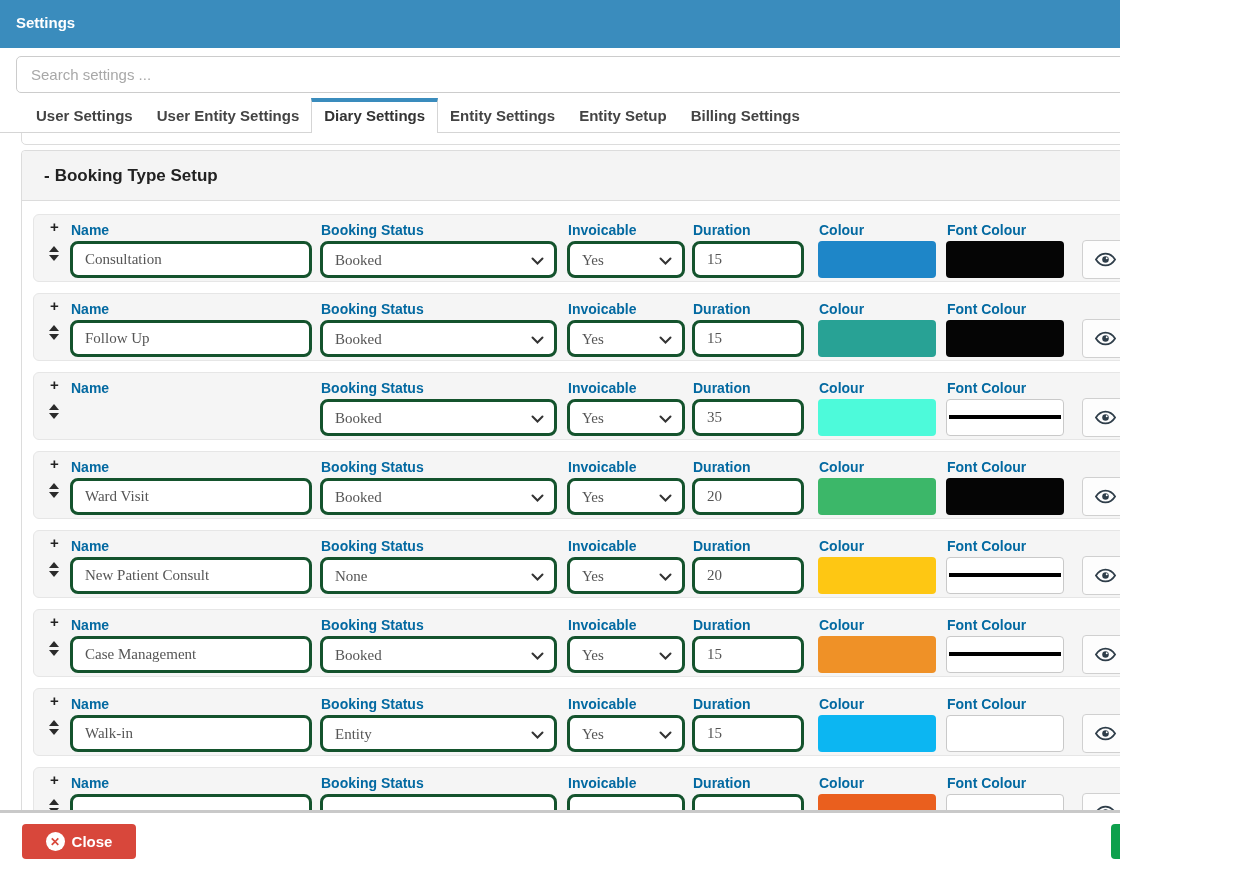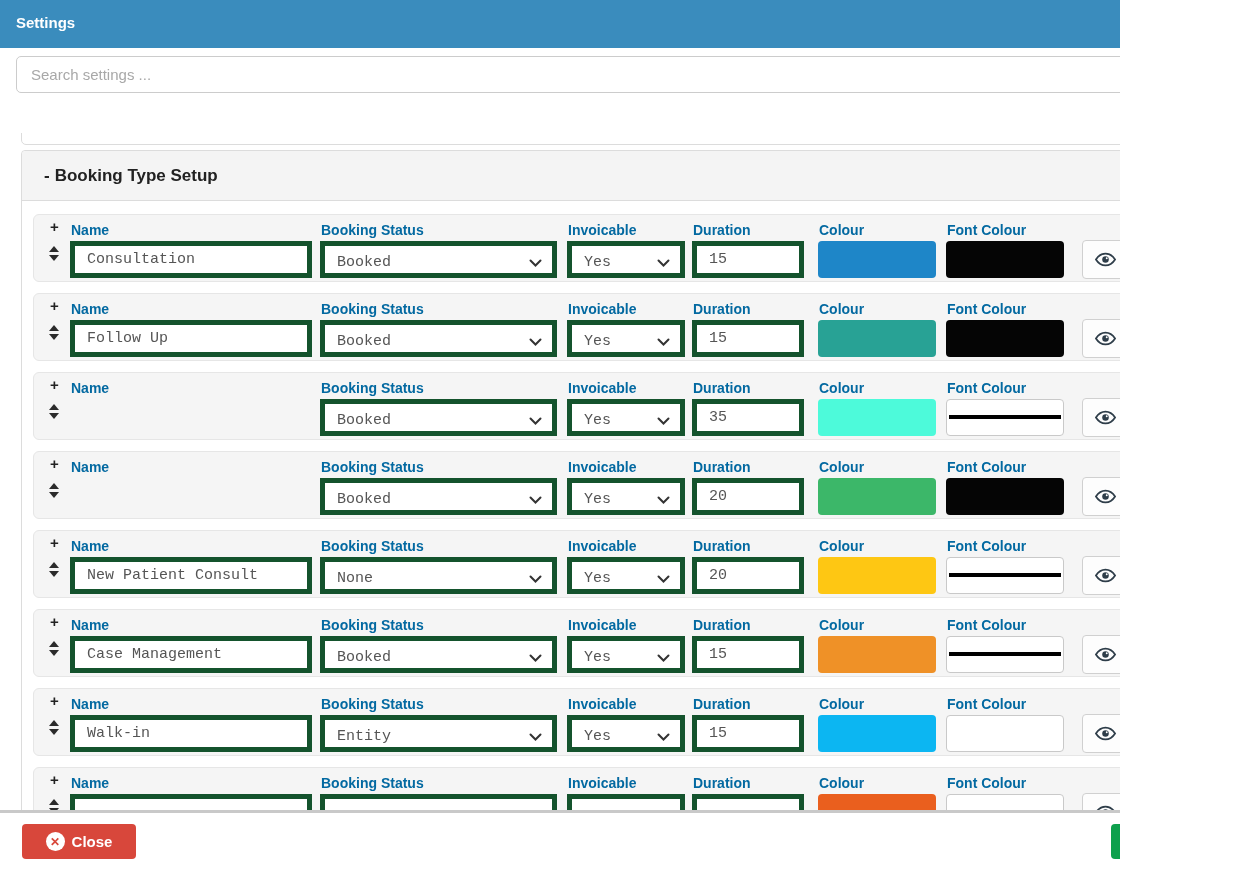--- a/index.html
+++ b/index.html
@@ -43,22 +43,22 @@
   
   .row-card{position:relative;height:68px;background:var(--card-bg);border:1px solid var(--card-border);
     border-radius:6px;margin-bottom:11px}
   .plus{position:absolute;left:16px;top:4px;font-size:15px;font-weight:bold;color:#222;cursor:pointer;line-height:16px}
   .sort{position:absolute;left:15px;top:31px;display:flex;flex-direction:column;gap:3px;cursor:grab}
   .tri-up{width:0;height:0;border-left:5px solid transparent;border-right:5px solid transparent;border-bottom:6px solid #2b2b2b}
   .tri-down{width:0;height:0;border-left:5px solid transparent;border-right:5px solid transparent;border-top:6px solid #2b2b2b}
 
   .col{position:absolute;top:0;height:68px}
   .col .label{position:absolute;left:1px;top:7px;font-size:14px;font-weight:700;color:#0369a1;white-space:nowrap}
-  .field{position:absolute;left:0;top:26px;width:100%;height:37px;background:#fff;border:5px solid #14532d;
-    border-radius:0;font-size:15px;color:#555;font-family:Liberation Mono, monospace}
+  .field{position:absolute;left:0;top:26px;width:100%;height:37px;background:#fff;border:3px solid #14532d;
+    border-radius:8px;font-size:15px;color:#555;font-family:Liberation Serif, serif}
   input.field{padding:0 12px;outline:none}
   .selectbox{cursor:pointer}
   .selectbox .sel-text{position:absolute;left:12px;top:8px;white-space:nowrap}
   .selectbox .chev{position:absolute;right:10px;top:13px}
 
   .col-name{left:36px;width:242px}
   .col-status{left:286px;width:237px}
   .col-invoicable{left:533px;width:118px}
   .col-duration{left:658px;width:112px}
   .col-colour{left:784px;width:118px}
@@ -98,20 +98,28 @@
 
 <div class="app">
 
   <div class="titlebar">
     <span class="title">Settings</span>
     <div class="corner-circle"></div>
   </div>
 
   <input class="search" placeholder="Search settings ..." style="">
 
+  <div class="tabs">
+    <div class="tab">User Settings</div>
+    <div class="tab">User Entity Settings</div>
+    <div class="tab active">Diary Settings</div>
+    <div class="tab">Entity Settings</div>
+    <div class="tab">Entity Setup</div>
+    <div class="tab">Billing Settings</div>
+  </div>
 
   <div class="content">
     <div class="prev-panel-edge"></div>
     <div class="panel">
       <div class="panel-header">
         <span class="dash">-</span>
         <span>Booking Type Setup</span>
       </div>
       <div class="rows" id="rows">
   <div class="row-card">
@@ -303,20 +311,21 @@
 
   <div class="row-card">
     <div class="plus">+</div>
     <div class="sort">
       <span class="tri-up"></span>
       <span class="tri-down"></span>
     </div>
 
     <div class="col col-name">
       <div class="label">Name</div>
+      <input class="field" value="Ward Visit" style="">
     </div>
 
     <div class="col col-status">
       <div class="label">Booking Status</div>
       <div class="field selectbox">
         <span class="sel-text">Booked</span>
         <svg class="chev" width="13" height="9" viewBox="0 0 13 9">
                   <path d="M1.5 1.5l5 5 5-5" stroke="#333" stroke-width="2" fill="none" stroke-linecap="round"></path>
                 </svg>
       </div>

